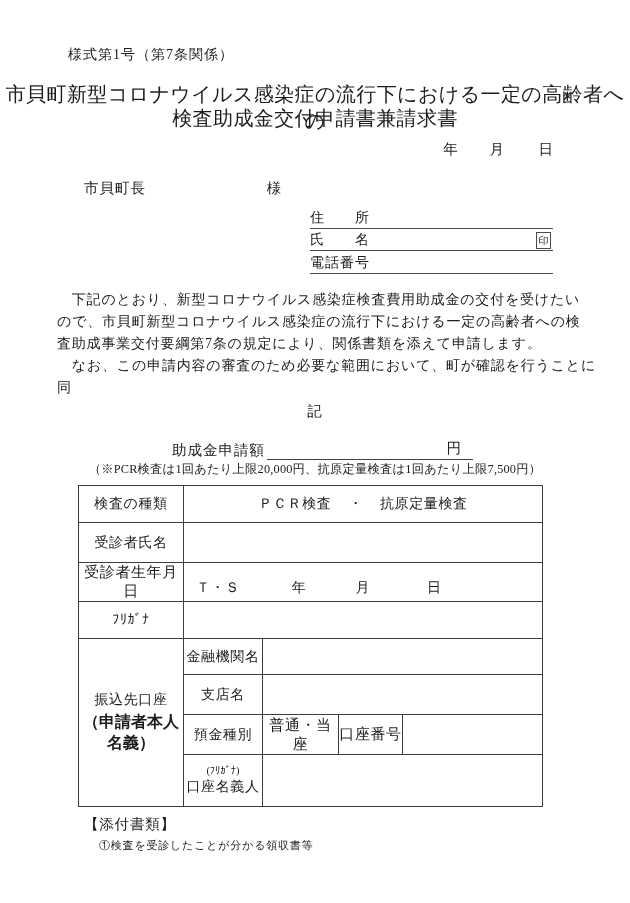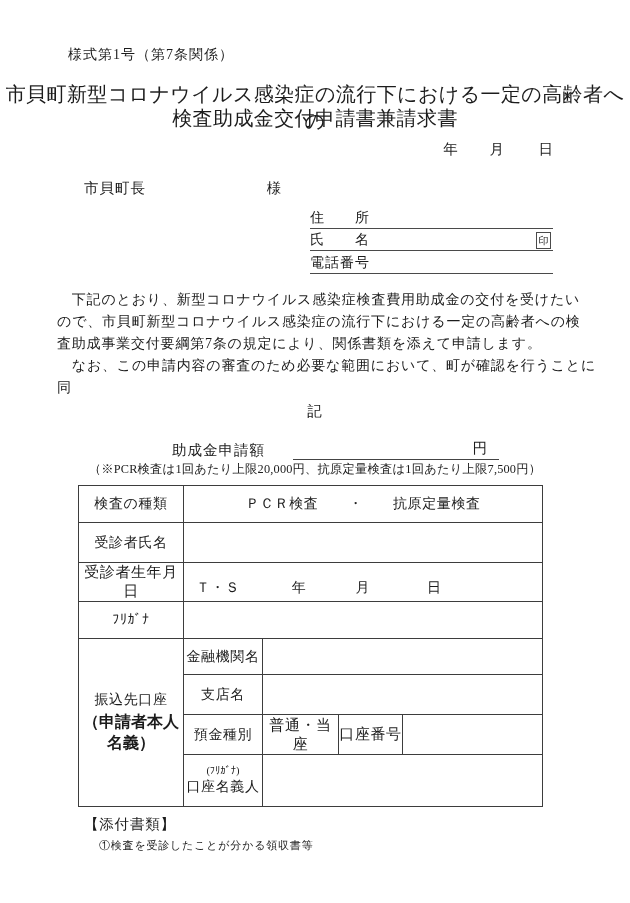--- a/index.html
+++ b/index.html
@@ -45,21 +45,21 @@
     width: 15px; height: 17px;
     border: 1px solid #4a4a4a;
     display: flex; align-items: center; justify-content: center;
     font-size: 10px; letter-spacing: 0;
   }
 
   .body-text { position: absolute; left: 57px; top: 289px; width: 545px; font-size: 14px; line-height: 22px; letter-spacing: 0.8px; }
 
   .ki { position: absolute; left: 0; right: 0; top: 402px; text-align: center; font-size: 14.5px; letter-spacing: 1px; }
 
-  .amount-line { position: absolute; left: 0; top: 436px; height: 24px; display: flex; align-items: flex-end; font-size: 14.5px; gap: 26px; }
+  .amount-line { position: absolute; left: 0; top: 436px; height: 24px; display: flex; align-items: flex-end; font-size: 14.5px; }
   .amount-label { margin-left: 172px; letter-spacing: 1px; }
   .amount-field {
     width: 206px; margin-left: 2px;
     border-bottom: 1px solid #444444;
     text-align: right; padding-right: 12px; padding-bottom: 1px;
   }
 
   .note { position: absolute; left: 0; right: 0; top: 461px; text-align: center; font-size: 12.3px; letter-spacing: 0.2px; }
 
   .form-table {
@@ -73,21 +73,21 @@
   }
   .r1 td { height: 37px; }
   .r2 td { height: 40px; }
   .r3 td { height: 38px; }
   .r4 td { height: 37px; }
   .r5 td { height: 36px; }
   .r6 td { height: 40px; }
   .r7 td { height: 40px; }
   .r8 td { height: 52px; }
   .tight { font-size: 15px; letter-spacing: 0.6px; }
-  .opt-row { display: flex; justify-content: center; align-items: center; gap: 30px; }
+  .opt-row { display: flex; justify-content: center; align-items: center; gap: 17px; }
   .birth-row { display: flex; align-items: center; text-align: right; padding-left: 12px; margin-top: 11px; }
   .birth-row .by { margin-left: 52px; }
   .birth-row .bm { margin-left: 49px; }
   .birth-row .bd { margin-left: 57px; }
   .bank-sub { font-size: 16px; letter-spacing: 0; margin-top: 3px; font-weight: bold; }
   .furi { font-size: 10.5px; letter-spacing: 0; }
   .holder { margin-top: 2px; }
 
   .attach-head { position: absolute; left: 84px; top: 815px; font-size: 14.5px; letter-spacing: 0.8px; }
   .attach-item { position: absolute; left: 99px; top: 838px; font-size: 11px; letter-spacing: 0.8px; }

